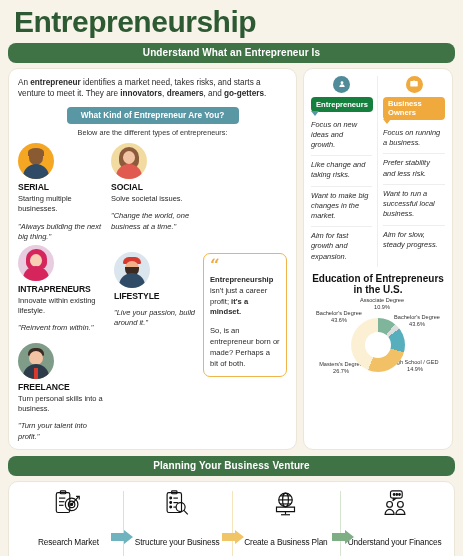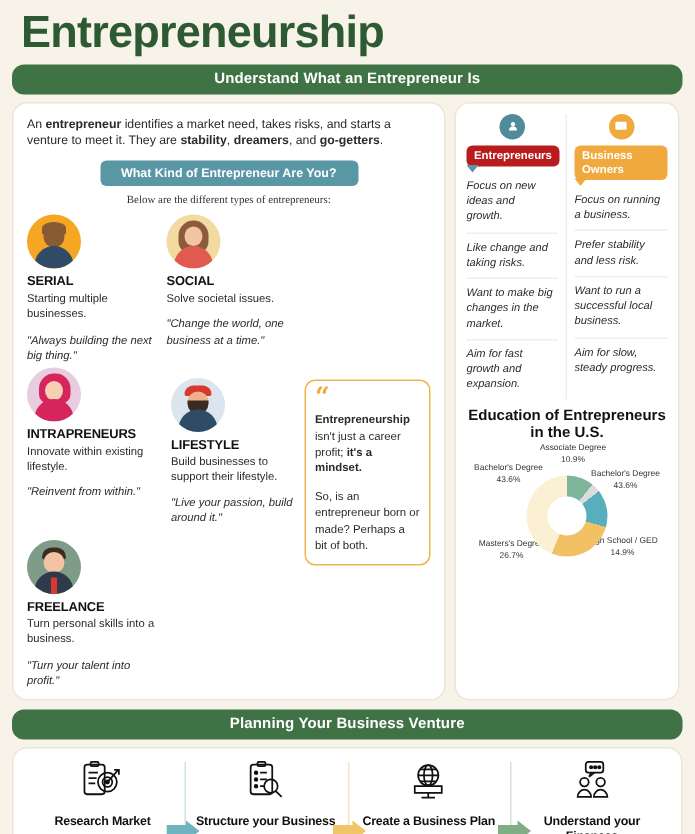--- a/index.html
+++ b/index.html
@@ -37,21 +37,21 @@
 
   .intro { font-size: 8.2px; color: #2a2a2a; line-height: 1.45; }
   .intro b { font-weight: bold; }
 
   .pill {
     display: block; margin: 7px auto 0 auto; width: 172px;
     background: #5a97a4; color: #fff; font-weight: bold;
     font-size: 8.3px; text-align: center; border-radius: 4px;
     padding: 3px 0 4px 0;
   }
-  .sub-note { text-align: center; font-size: 7.3px; color: #333; margin: 4px 0 3px 0; font-family: Liberation Serif, serif; }
+  .sub-note { text-align: center; font-size: 7.3px; color: #333; margin: 4px 0 3px 0; }
 
   
   .persona-grid { display: flex; flex-wrap: wrap; }
   .persona { width: 88px; margin-right: 5px; margin-top: 3px; }
   .avatar {
     width: 36px; height: 36px; border-radius: 50%;
     position: relative; overflow: hidden; margin-bottom: 3px;
   }
   .avatar .head { position:absolute; width:14px; height:14px; border-radius:50%; left:11px; top:7px; }
   .avatar .hair { position:absolute; border-radius:50% 50% 0 0; }
@@ -82,21 +82,21 @@
     display: flex; align-items: center; justify-content: center;
     color: #fff; font-size: 9px;
   }
   .ic-teal { background: #4f8b99; }
   .ic-orange { background: #f0a93c; }
   .tag {
     color: #fff; font-weight: bold; font-size: 7.6px;
     border-radius: 4px; padding: 2.5px 5px 3px 5px;
     display: inline-block; position: relative; margin-top: 4px;
   }
-  .tag-teal { background: #b91c1c; }
+  .tag-teal { background: #15803d; }
   .tag-orange { background: #f0a93c; }
   .tag::after {
     content: ""; position: absolute; left: 0; bottom: -4px;
     border-left: 4px solid transparent; border-right: 4px solid transparent;
     border-top: 5px solid currentColor;
   }
   .tag-teal::after { border-top-color: #5a97a4; }
   .tag-orange::after { border-top-color: #f0a93c; }
   .cmp-list { list-style: none; margin-top: 4px; }
   .cmp-list li {
@@ -125,39 +125,39 @@
   .steps-card { margin-top: 5px; padding: 7px 5px 9px 5px; }
   .steps { display: flex; position: relative; }
   .step { width: 25%; padding: 0 6px; text-align: center; position: relative; }
   .step + .step::before {
     content: ""; position: absolute; left: 0; top: 2px; bottom: 4px; width: 1px;
   }
   .step.s2::before { background: #cfe3e7; }
   .step.s3::before { background: #f6e4bd; }
   .step.s4::before { background: #d6e4d2; }
   .step-icon { height: 30px; display: flex; align-items: center; justify-content: center; }
-  .step-name { font-size: 8.3px; font-weight: bold; color: #111; margin-top: 6px; letter-spacing: -0.15px; }
+  .step-name { font-size: 8.3px; font-weight: normal; color: #111; margin-top: 18px; letter-spacing: -0.15px; }
   .step-body { font-size: 7.4px; color: #2a2a2a; line-height: 1.42; margin-top: 7px; }
   .arw { position: absolute; top: 41px; width: 22px; height: 14px; }
 </style>
 </head>
 <body>
 
 <div class="page">
 
   <div class="title">Entrepreneurship</div>
 
   <div class="banner">Understand What an Entrepreneur Is</div>
 
   <div class="top-row">
 
     <div class="card left-card">
 
       <div class="intro">
-        <span>An </span><b>entrepreneur</b><span> identifies a market need, takes risks, and starts a venture to meet it. They are </span><b>stability</b><span>, </span><b>dreamers</b><span>, and </span><b>go-getters</b><span>.</span>
+        <span>An </span><b>entrepreneur</b><span> identifies a market need, takes risks, and starts a venture to meet it. They are </span><b>innovators</b><span>, </span><b>dreamers</b><span>, and </span><b>go-getters</b><span>.</span>
       </div>
 
       <div class="pill">What Kind of Entrepreneur Are You?</div>
       <div class="sub-note">Below are the different types of entrepreneurs:</div>
 
       <div class="persona-grid">
 
         <div class="persona">
           <div class="avatar" style="background:#f5a623">
             <div class="head" style="background:#f0b089"></div>
@@ -193,21 +193,20 @@
         </div>
 
         <div class="persona" style="margin-top:10px;">
           <div class="avatar" style="background:#dbe5ee">
             <div class="hair" style="background:#d8392f;width:18px;height:7px;left:9px;top:5px;border-radius:9px 9px 2px 2px;"></div>
             <div class="head" style="background:#f0b089;top:9px;"></div>
             <div class="beard" style="background:#3a2a22;top:15px;"></div>
             <div class="body" style="background:#2f4b66"></div>
           </div>
           <div class="p-name">LIFESTYLE</div>
-          <div class="p-desc">Build businesses to support their lifestyle.</div>
           <div class="p-quote">"Live your passion, build around it."</div>
         </div>
 
         <div class="persona" style="margin-top:10px;">
           <div class="avatar" style="background:#7e9c87">
             <div class="hair" style="background:#3b2b22;width:16px;height:8px;left:10px;top:5px;border-radius:8px 8px 2px 2px;"></div>
             <div class="head" style="background:#f3c4a3;top:8px;"></div>
             <div class="body" style="background:#2d3b4a"></div>
             <div style="position:absolute;left:16px;bottom:0;width:4px;height:11px;background:#d8392f;"></div>
           </div>

